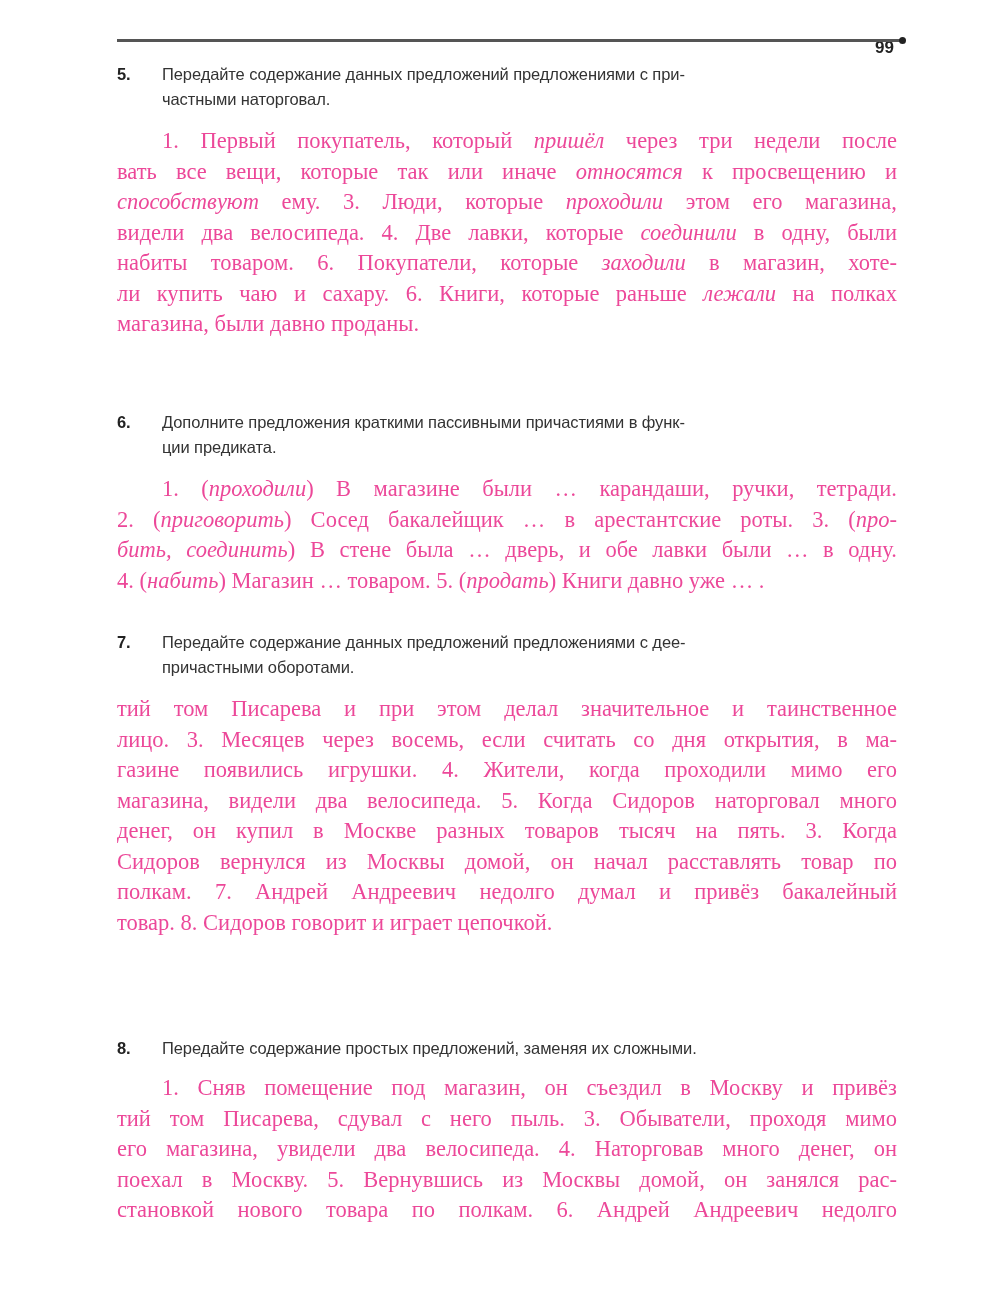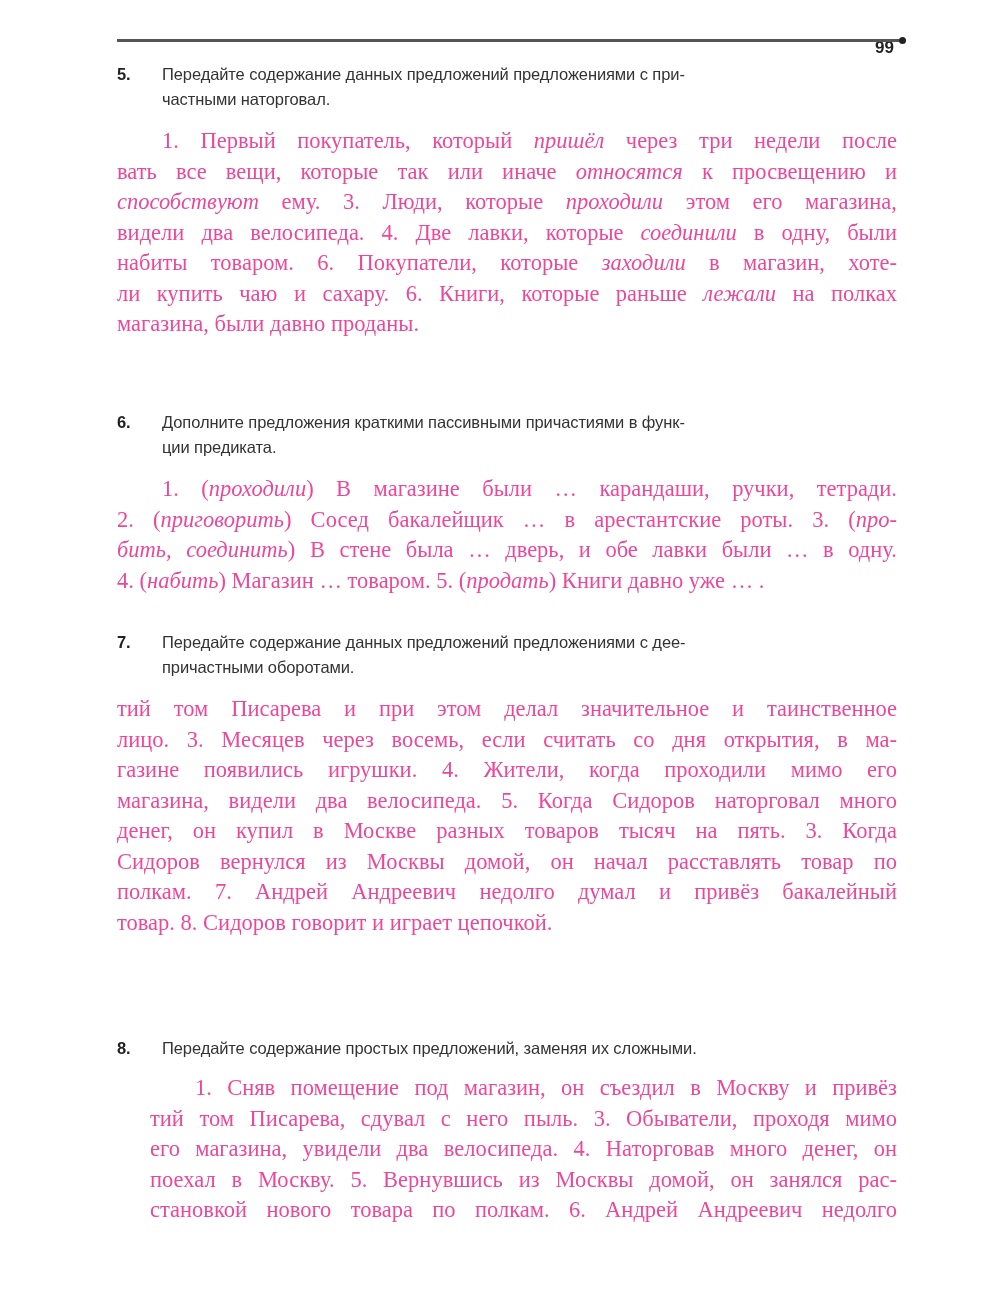--- a/index.html
+++ b/index.html
@@ -11,21 +11,21 @@
   .exercise { position: absolute; left: 117px; width: 780px; }
   .task { position: relative; padding-left: 45px; font-family: "Liberation Sans", sans-serif; font-size: 16.5px; line-height: 25px; color: #333; letter-spacing: -0.1px; }
   .task-num { position: absolute; left: 0; top: 0; font-weight: bold; color: #222; }
   .body-text { margin-top: 14px; font-family: "Liberation Serif", serif; font-size: 22.5px; line-height: 30.5px; color: #ec4899; }
   .line { display: block; white-space: nowrap; text-align: justify; text-align-last: justify; }
   .line.first { text-indent: 45px; }
   .line.last { text-align-last: left; }
   .line span { white-space: normal; }
   i { font-style: italic; }
   #ex5 { top: 62px; } #ex6 { top: 410px; } #ex7 { top: 630px; } #ex8 { top: 1036px; }
-  #ex8 .body-text { margin-top: 12px; margin-left: 33px; }
+  #ex8 .body-text { margin-top: 12px; }
 </style>
 </head>
 <body>
 
 <div class="page-header">
   <span class="page-number">99</span>
   <div class="header-rule"></div>
   <div class="header-dot"></div>
 </div>
 

